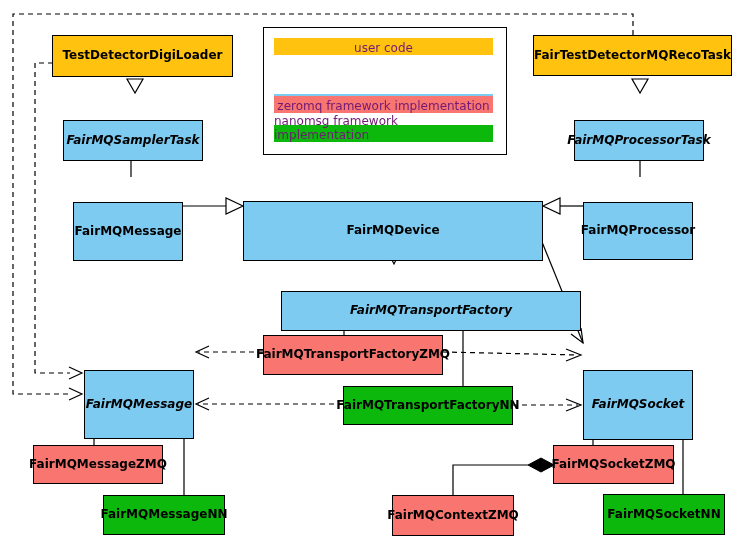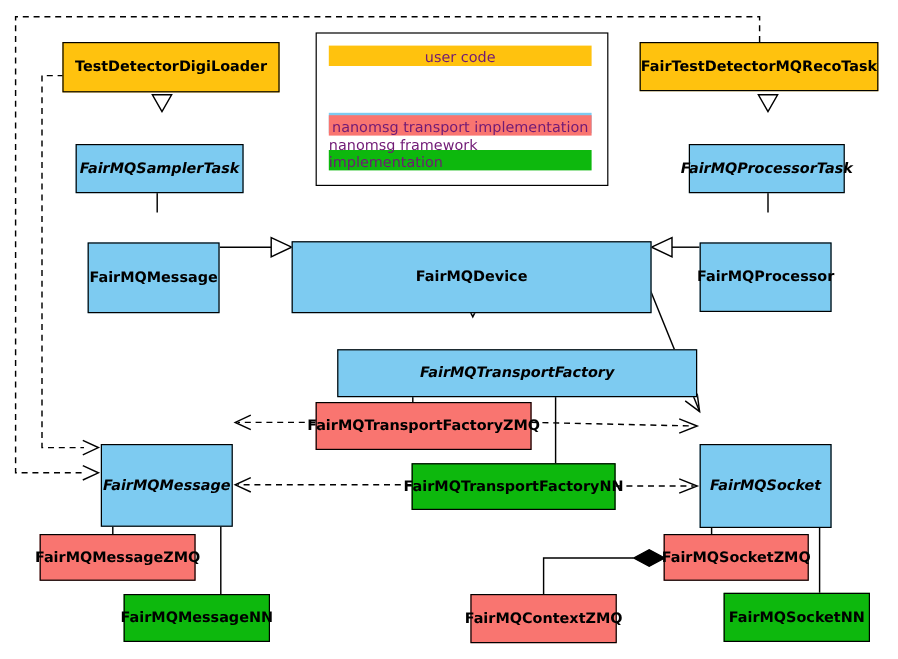--- a/index.html
+++ b/index.html
@@ -141,21 +141,21 @@
   </svg>
 
   <div class="legend">
     <div class="legend-bar user-code" style="top:10px">
       <span>user code</span>
     </div>
     <div class="legend-bar framework" style="top:41px">
       <span>framework</span>
     </div>
     <div class="legend-bar zeromq" style="top:68px">
-      <span>nanomsg transport implementation</span>
+      <span>zeromq framework implementation</span>
     </div>
     <div class="legend-bar nanomsg" style="top:97px">
       <span>nanomsg framework implementation</span>
     </div>
   </div>
 
   <div class="node user-code" style="left:52px; top:35px; width:181px; height:42px">TestDetectorDigiLoader</div>
 
   <div class="node user-code" style="left:533px; top:35px; width:199px; height:41px">FairTestDetectorMQRecoTask</div>
 

